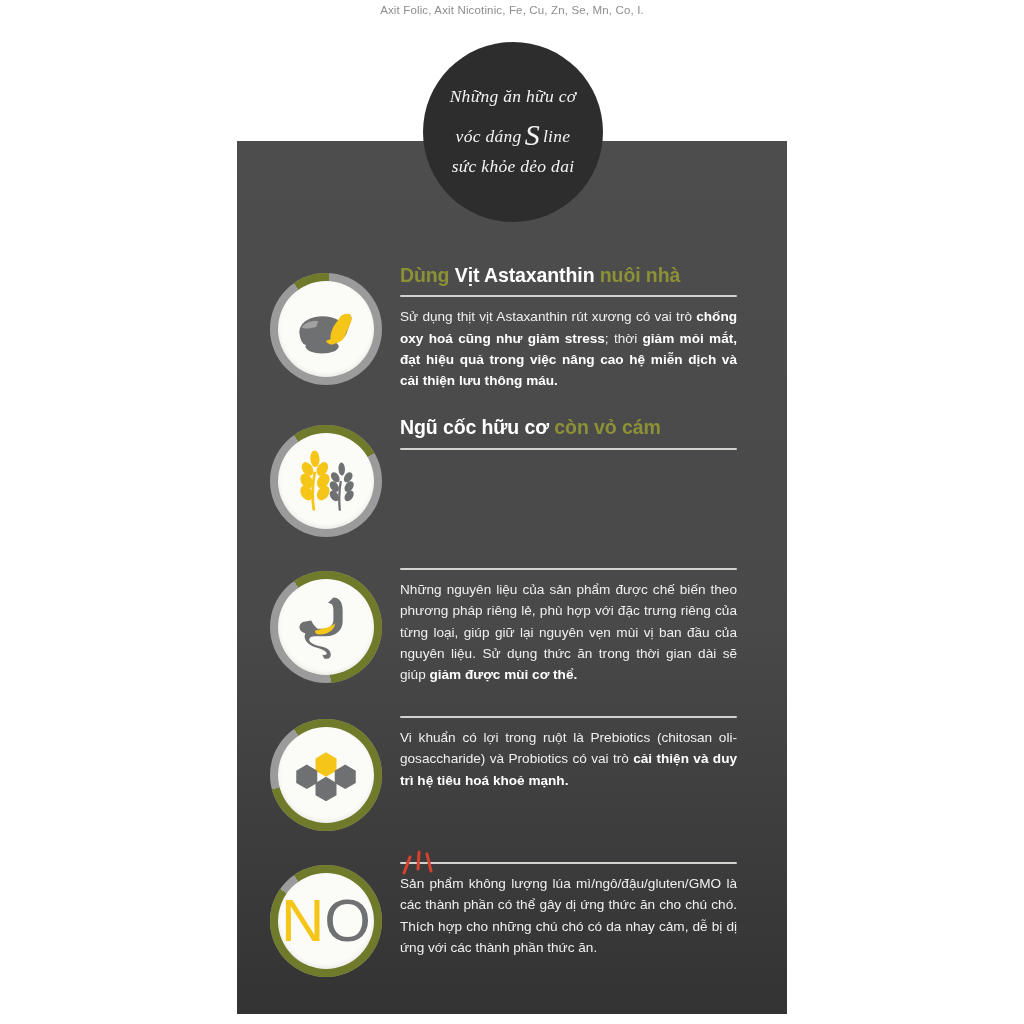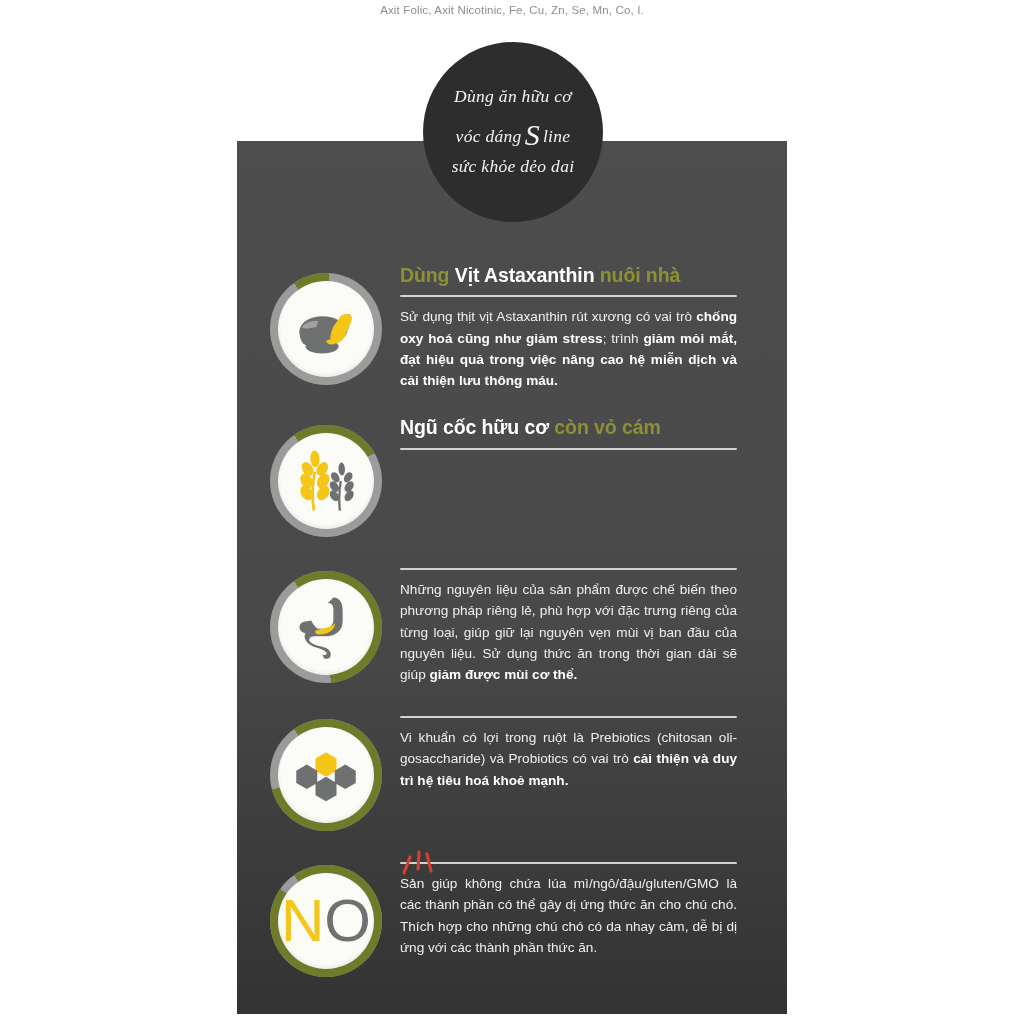--- a/index.html
+++ b/index.html
@@ -174,21 +174,21 @@
 </head>
 <body>
 
 <div id="page">
 
   <div class="top-note">Axit Folic, Axit Nicotinic, Fe, Cu, Zn, Se, Mn, Co, I.</div>
 
   <div class="panel" style="background-color: rgb(74, 74, 74);"></div>
 
   <div class="badge" style="background-color: rgb(45, 45, 45);">
-    <div class="badge-line">Dùng ăn hữu cơ</div>
+    <div class="badge-line">Những ăn hữu cơ</div>
     <div class="badge-line">
       <span>vóc dáng</span>
       <span class="sbig">S</span>
       <span>line</span>
     </div>
     <div class="badge-line">sức khỏe dẻo dai</div>
   </div>
 
   <div class="sparkles">
     <svg width="60" height="30" viewBox="0 0 60 30">
@@ -212,21 +212,21 @@
             <path d="M55 27 C60 22 68 24 66 32 L59 48 C56 54 50 56 46 53 C43 50 45 43 48 37 Z" fill="#f5c518"></path>
             <ellipse cx="36" cy="58" rx="17" ry="7" fill="#6f7072"></ellipse>
             <path d="M40 52 C46 50 52 48 55 44 L52 53 C48 57 42 57 40 52 Z" fill="#f5c518"></path>
             <path d="M15 38 C19 33 26 31 32 32 L30 38 C24 39 18 41 15 38 Z" fill="#fbfbf7" opacity="0.35"></path>
           </svg>
         </div>
       </div>
       <div class="fcontent">
         <div class="fheading"><span class="accent">Dùng </span><span class="">Vịt Astaxanthin </span><span class="accent">nuôi nhà</span></div>
         <div class="rule" style="background: rgb(210, 210, 207);"></div>
-        <div class="fbody" style="color: rgb(239, 239, 239);"><span>Sử dụng thịt vịt Astaxanthin rút xương có vai trò </span><b>chống oxy hoá cũng như giảm stress</b><span>; trình </span><b>giảm mỏi mắt, đạt hiệu quả trong việc nâng cao hệ miễn dịch và cải thiện lưu thông máu.</b></div>
+        <div class="fbody" style="color: rgb(239, 239, 239);"><span>Sử dụng thịt vịt Astaxanthin rút xương có vai trò </span><b>chống oxy hoá cũng như giảm stress</b><span>; thời </span><b>giảm mỏi mắt, đạt hiệu quả trong việc nâng cao hệ miễn dịch và cải thiện lưu thông máu.</b></div>
       </div>
     </div>
 
     <div class="feature">
       <div class="medallion">
         <div class="ring" style="background: rgb(155, 155, 155);"></div>
         <div class="ring-fill" style="background: conic-gradient(from -35deg, rgb(111, 122, 43) 0deg, rgb(111, 122, 43) 95deg, rgba(0, 0, 0, 0) 95deg, rgba(0, 0, 0, 0) 360deg);"></div>
         <div class="disc">
           <svg width="74" height="74" viewBox="0 0 80 80">
             <g fill="#f5c518">
@@ -300,18 +300,18 @@
         <div class="ring" style="background: rgb(155, 155, 155);"></div>
         <div class="ring-fill" style="background: conic-gradient(from -35deg, rgb(111, 122, 43) 0deg, rgb(111, 122, 43) 340deg, rgba(0, 0, 0, 0) 340deg, rgba(0, 0, 0, 0) 360deg);"></div>
         <div class="disc">
           <div style="font-size:60px;font-weight:normal;letter-spacing:0px;line-height:1;">
             <span style="color:#f5c518;">N</span><span style="color:#6f7072;">O</span>
           </div>
         </div>
       </div>
       <div class="fcontent">
         <div class="rule" style="background: rgb(210, 210, 207);"></div>
-        <div class="fbody" style="color: rgb(239, 239, 239);"><span>Sản giúp không chứa lúa mì/ngô/đậu/gluten/GMO là các thành phần có thể gây dị ứng thức ăn cho chú chó. Thích hợp cho những chú chó có da nhay cảm, dễ bị dị ứng với các thành phần thức ăn.</span></div>
+        <div class="fbody" style="color: rgb(239, 239, 239);"><span>Sản phẩm không lượng lúa mì/ngô/đậu/gluten/GMO là các thành phần có thể gây dị ứng thức ăn cho chú chó. Thích hợp cho những chú chó có da nhay cảm, dễ bị dị ứng với các thành phần thức ăn.</span></div>
       </div>
     </div>
 
   </div>
 </div>
 
 </body></html>

